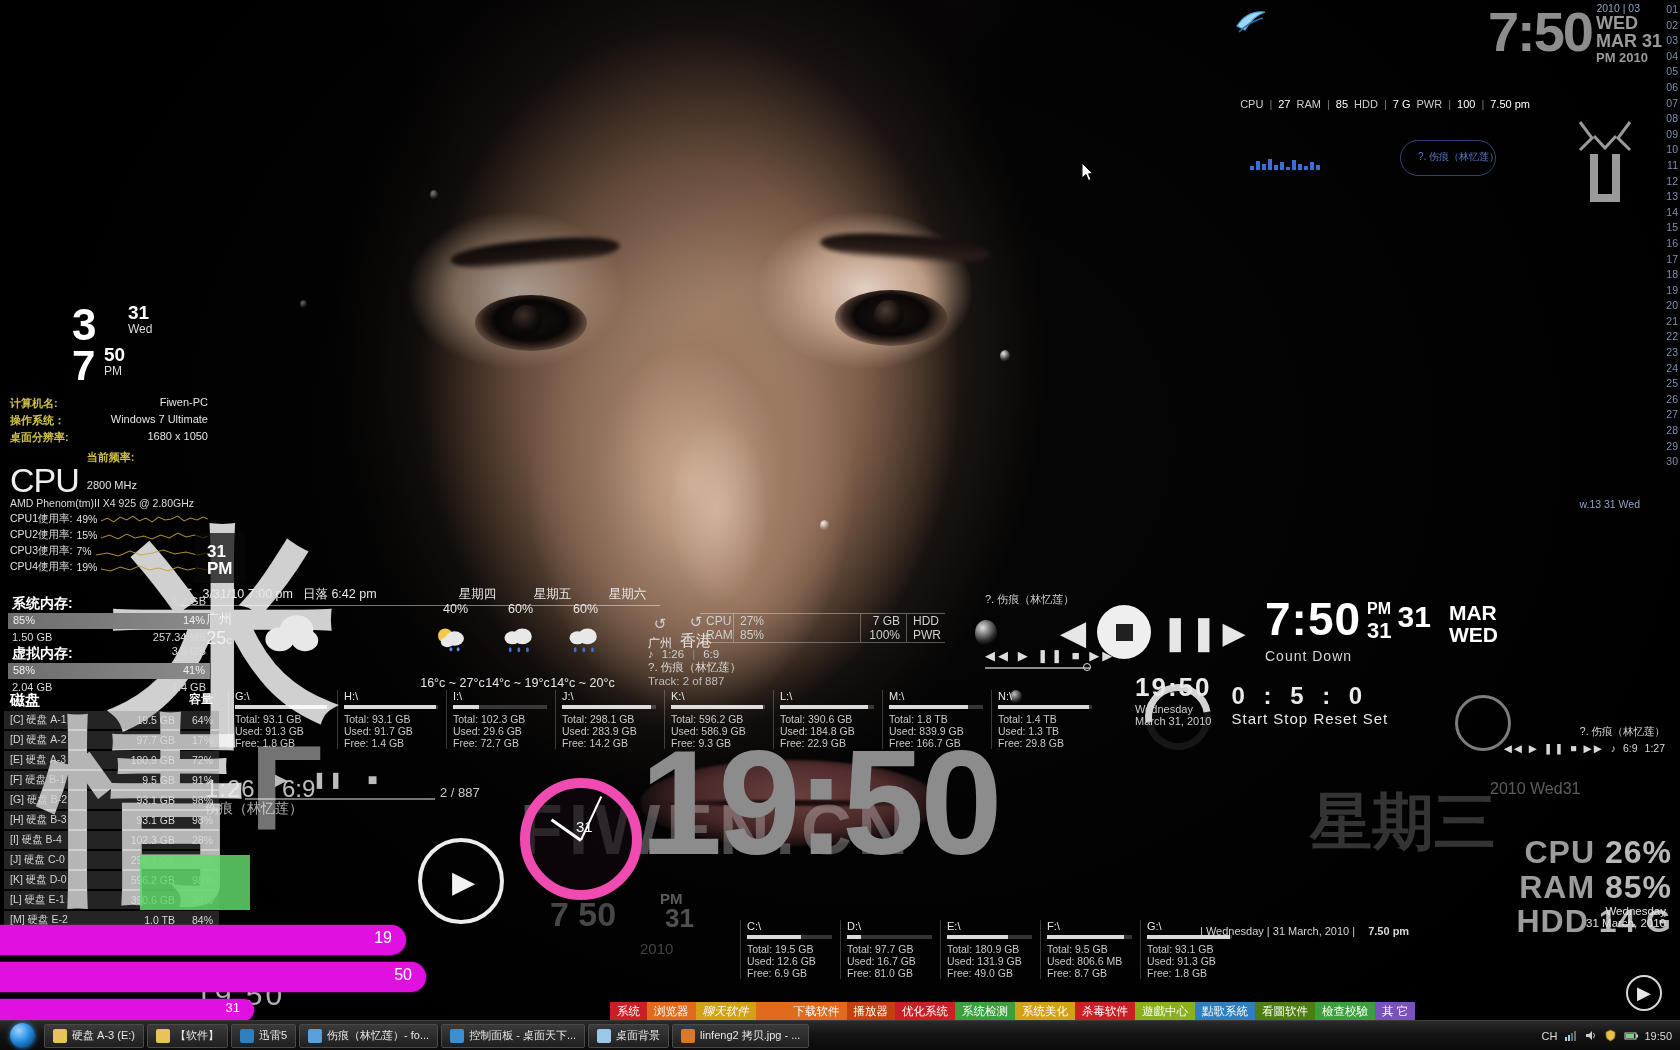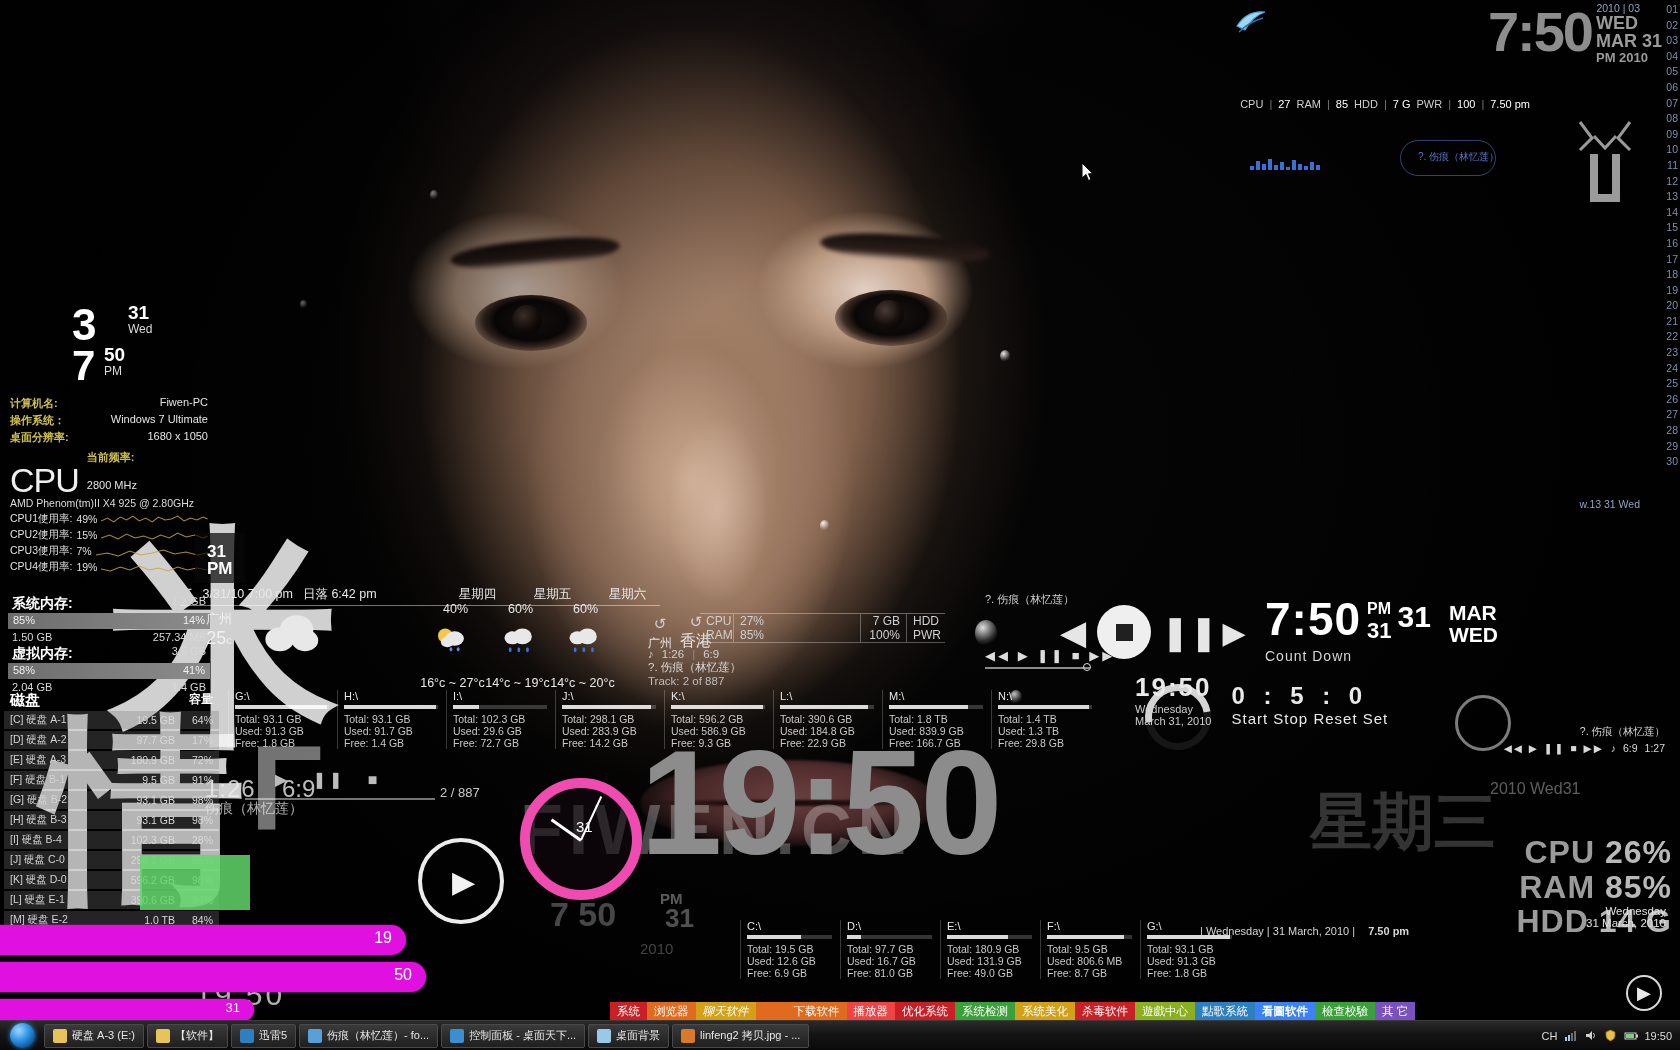--- a/index.html
+++ b/index.html
@@ -885,28 +885,28 @@
   <svg width="13" height="20" viewBox="0 0 13 20">
     <polygon points="0,0 0,15 4,11.5 6.5,17.5 9,16.5 6.5,10.8 11,10.8" fill="#fff" stroke="#000" stroke-width="1"></polygon>
   </svg>
 </div>
 
 <div id="catbar">
     <span class="ct" style="background: rgb(201, 32, 38);">系统</span>
     <span class="ct" style="background: rgb(224, 106, 30);">浏览器</span>
     <span class="ct" style="background: rgb(212, 160, 23); font-style: italic;">聊天软件</span>
     <span class="ct" style="background: rgb(224, 106, 30); padding-left: 38px;">下载软件</span>
-    <span class="ct" style="background: #ef4444;">播放器</span>
+    <span class="ct" style="background: #c2410c;">播放器</span>
     <span class="ct" style="background: rgb(201, 32, 38);">优化系统</span>
     <span class="ct" style="background: rgb(58, 160, 58);">系统检测</span>
     <span class="ct" style="background: rgb(212, 160, 23);">系统美化</span>
     <span class="ct" style="background: rgb(201, 32, 38);">杀毒软件</span>
     <span class="ct" style="background: rgb(138, 176, 32);">遊戲中心</span>
     <span class="ct" style="background: rgb(46, 127, 192);">點歌系統</span>
-    <span class="ct" style="background: #3b82f6; font-weight: bold;">看圖软件</span>
+    <span class="ct" style="background: #4d7c0f;">看圖软件</span>
     <span class="ct" style="background: rgb(58, 160, 58);">檢查校驗</span>
     <span class="ct" style="background: rgb(122, 82, 192);">其 它</span>
   </div>
 
 <div id="taskbar">
   <div id="startorb">
       <span class="orb"></span>
     </div>
   <div id="taskbuttons" style="display:flex;align-items:center">
       <div class="tbtnitem">

